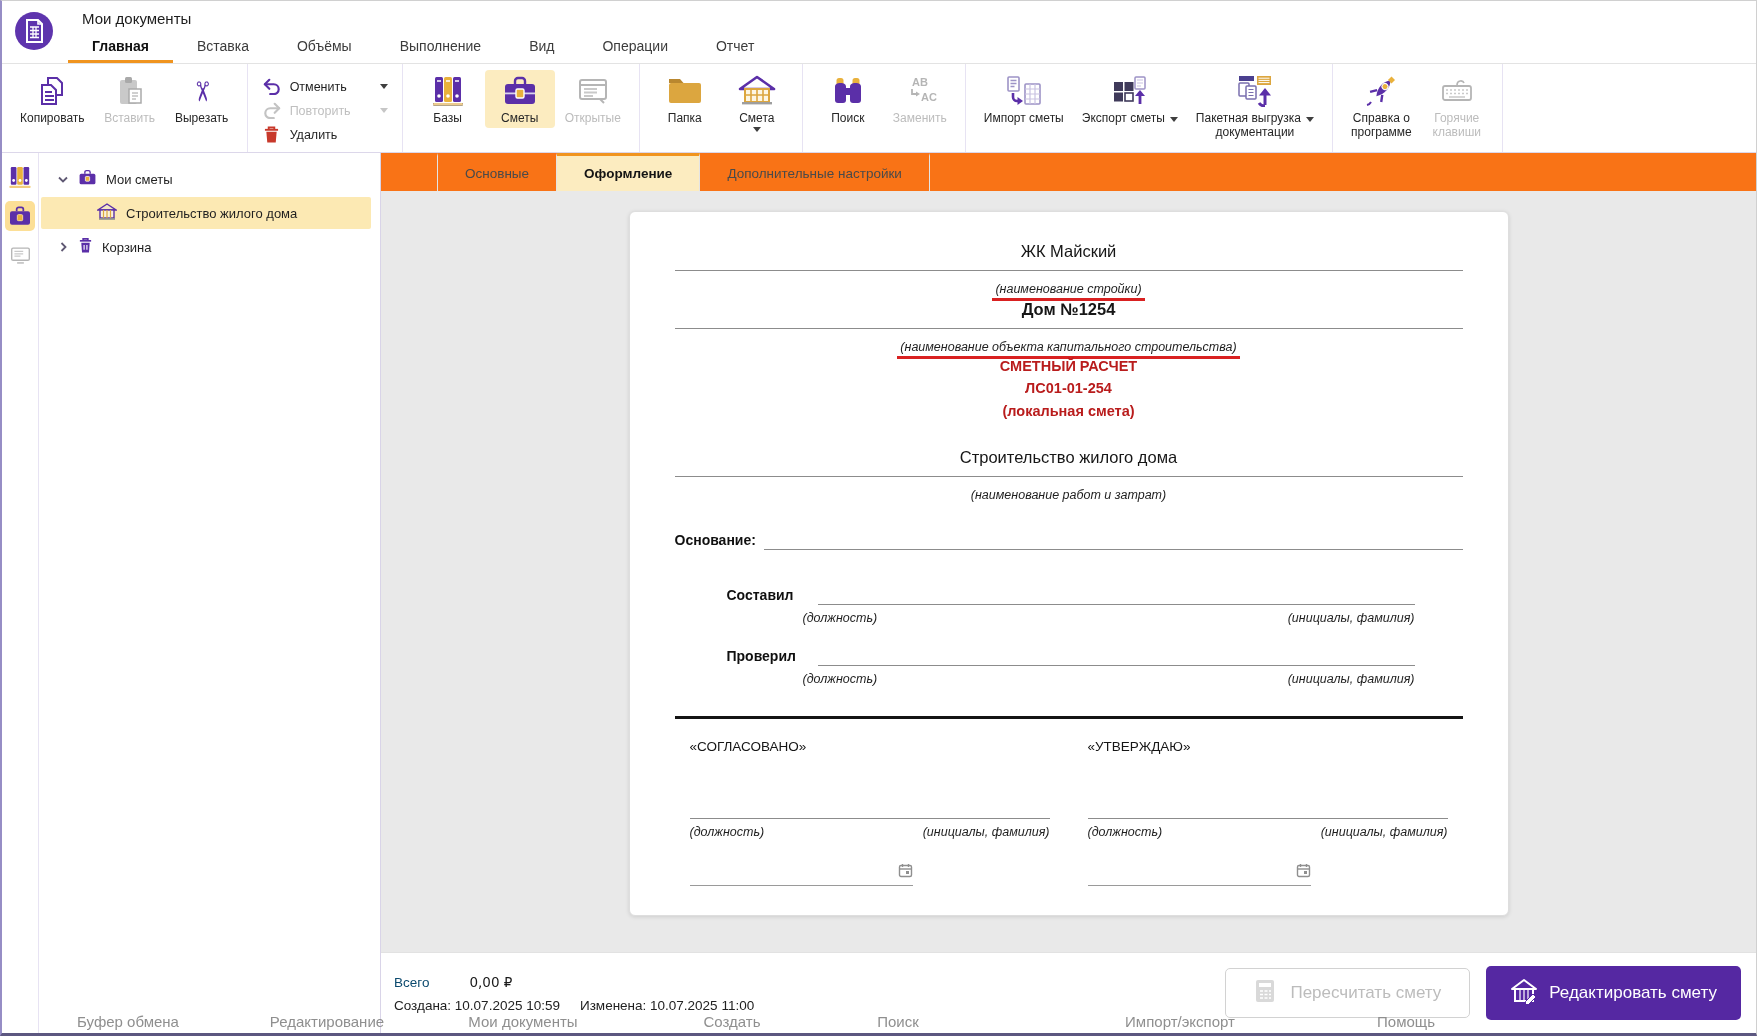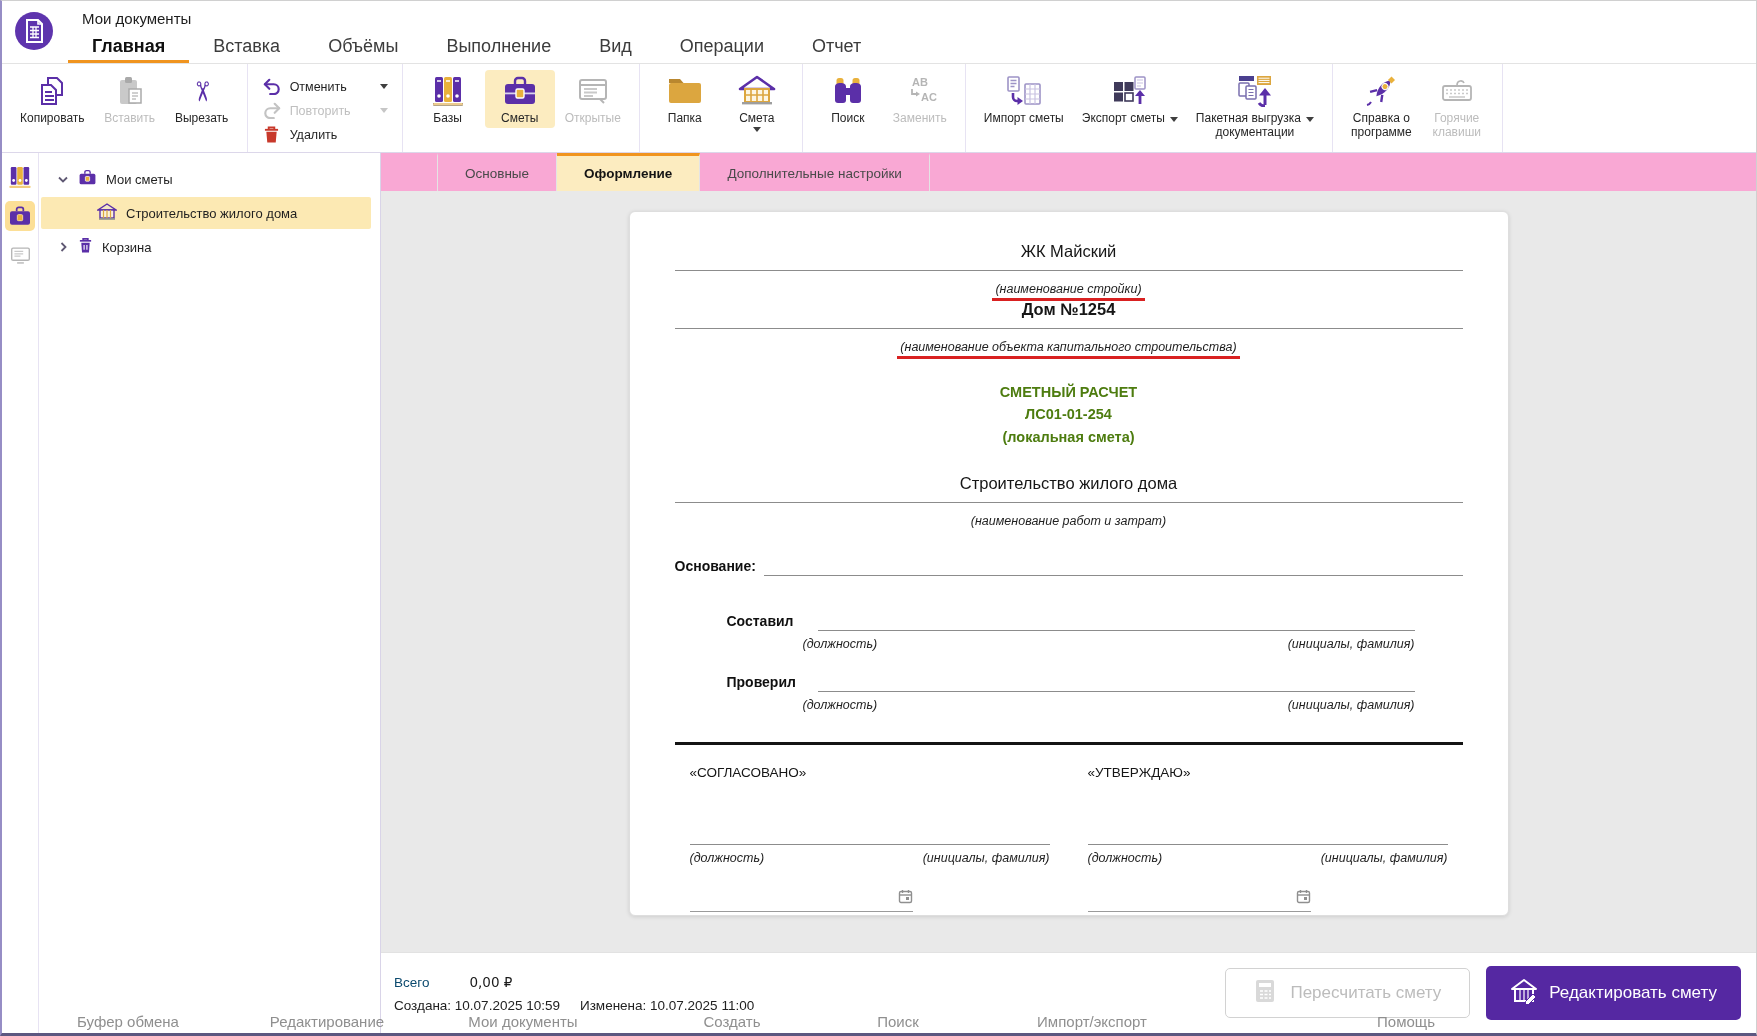--- a/index.html
+++ b/index.html
@@ -5,21 +5,21 @@
   html,body{margin:0;padding:0;background:#f2f2f2;}
   .window{width:1757px;height:1036px;box-sizing:border-box;background:#fff;
     font-family:"Liberation Sans",sans-serif;display:flex;flex-direction:column;overflow:hidden;
     border-top:1px solid #d0d0d0;border-right:1px solid #d0d0d0;
     border-left:2px solid #968dc5;border-bottom:3px solid #5c5780;position:relative;}
   
   .header{height:62px;position:relative;border-bottom:1px solid #e3e3e3;flex:none;background:#fff;}
   .logo{position:absolute;left:12px;top:10px;}
   .win-title{position:absolute;left:80px;top:9px;font-size:15px;color:#1d1d1d;}
   .menu-tabs{position:absolute;left:66px;bottom:0;display:flex;}
-  .mtab{padding:0 24px;font-size:18px;line-height:28px;color:#3c3c3c;cursor:pointer;border-bottom:3px solid transparent;}
+  .mtab{padding:0 24px;font-size:14px;line-height:28px;color:#3c3c3c;cursor:pointer;border-bottom:3px solid transparent;}
   .mtab.active{font-weight:bold;color:#101010;border-bottom-color:#f0941f;}
   
   .ribbon{height:88px;flex:none;display:flex;background:#fff;border-bottom:1px solid #dcd7ea;}
   .rgroup{position:relative;display:flex;align-items:flex-start;gap:2px;padding:6px 10px 18px;border-right:1px solid #e7e3f3;}
   .rgroup-label{position:absolute;left:0;right:0;bottom:3px;text-align:center;font-size:15px;color:#8f8f8f;white-space:nowrap;}
   .rbtn{display:flex;flex-direction:column;align-items:center;gap:2px;padding:3px 8px;border-radius:4px;min-width:54px;cursor:pointer;}
   .rbtn.selected{background:#fcecc0;}
   .ric{height:36px;display:flex;align-items:center;justify-content:center;}
   .rlabel{font-size:12px;color:#262626;text-align:center;line-height:1.2;white-space:nowrap;}
   .rbtn.disabled .rlabel{color:#bcbcbc;}
@@ -38,33 +38,33 @@
   .sidebar{width:378px;flex:none;border-right:1px solid #d9d4e8;display:flex;background:#fff;}
   .strip{width:36px;flex:none;border-right:1px solid #e7e3f3;padding-top:9px;display:flex;flex-direction:column;align-items:center;gap:9px;}
   .strip-btn{width:30px;height:30px;display:flex;align-items:center;justify-content:center;border-radius:5px;cursor:pointer;}
   .strip-btn.selected{background:#fcdf96;}
   .tree{flex:1;padding-top:10px;}
   .trow{height:32px;display:flex;align-items:center;gap:9px;font-size:13px;color:#1f1f1f;margin:0 9px 2px 2px;padding-left:16px;border-radius:2px;cursor:pointer;}
   .trow .chev{width:12px;display:flex;justify-content:center;}
   .trow.selected{background:#fce9b3;padding-left:56px;}
   
   .main{flex:1;display:flex;flex-direction:column;min-width:0;}
-  .doc-tabs{height:38px;flex:none;background:#f9a8d4;display:flex;padding-left:56px;align-items:stretch;}
+  .doc-tabs{height:38px;flex:none;background:#f97316;display:flex;padding-left:56px;align-items:stretch;}
   .dtab{display:flex;align-items:center;padding:0 27px;font-size:13.5px;color:#4a4a4a;border-right:1px solid #e4e4e4;border-top:3px solid transparent;cursor:pointer;}
   .dtab:first-child{border-left:1px solid #e4e4e4;}
   .dtab.active{background:#fcecc0;border-top-color:#f0941f;font-weight:bold;color:#141414;}
   .canvas{flex:1;background:#e9e9e9;padding-top:20px;overflow:hidden;}
   .paper{width:880px;height:705px;margin:0 auto;background:#fff;border:1px solid #dedede;border-radius:6px;
     box-shadow:0 1px 4px rgba(0,0,0,.12);padding:16px 45px 0;box-sizing:border-box;}
   .cfv{font-size:16.5px;color:#161616;text-align:center;padding-bottom:9px;border-bottom:1px solid #8c8c8c;cursor:text;}
   .mt14{margin-top:14px;} .mt3{margin-top:3px;font-weight:bold;} .mt26{margin-top:26px;}
   .ccap{text-align:center;margin-top:8px;}
   .ccap span{font-style:italic;font-size:12.5px;color:#1f1f1f;}
   .ccap.red span{border-bottom:3px solid #d92121;padding:0 3px 2px;}
-  .tblock{margin-top:26px;text-align:center;font-weight:bold;font-size:14.5px;line-height:1.55;color:#4d7c0f;}
+  .tblock{text-align:center;font-weight:bold;font-size:14.5px;line-height:1.55;color:#b91c1c;}
   .basis{display:flex;align-items:flex-end;margin-top:26px;}
   .basis-label{font-weight:bold;font-size:14px;color:#101010;padding-bottom:2px;}
   .basis-line{flex:1;border-bottom:1px solid #8c8c8c;height:20px;margin-left:8px;cursor:text;}
   .signrow{display:flex;align-items:flex-end;margin:34px 48px 0 52px;gap:15px;}
   .signrow.second{margin-top:20px;}
   .sign-label{font-weight:bold;font-size:14px;color:#101010;padding-bottom:2px;width:66px;flex:none;}
   .sign-line{flex:1;border-bottom:1px solid #8c8c8c;height:20px;margin-left:10px;cursor:text;}
   .sign-caps{display:flex;justify-content:space-between;margin:6px 48px 0 128px;font-style:italic;font-size:12.5px;color:#1f1f1f;}
   .thick{border-top:3px solid #141414;margin-top:30px;}
   .approve{display:flex;gap:38px;margin-top:20px;padding:0 15px;}
@@ -353,21 +353,21 @@
       </div>
     </div>
 
     <div style="flex:1"></div>
 
     <span class="rgroup-label" style="position:absolute;left:0;width:252px;">Буфер обмена</span>
     <span class="rgroup-label" style="position:absolute;left:252px;width:146px;">Редактирование</span>
     <span class="rgroup-label" style="position:absolute;left:398px;width:246px;">Мои документы</span>
     <span class="rgroup-label" style="position:absolute;left:644px;width:172px;">Создать</span>
     <span class="rgroup-label" style="position:absolute;left:816px;width:160px;">Поиск</span>
-    <span class="rgroup-label" style="position:absolute;left:920px;width:340px;">Импорт/экспорт</span>
+    <span class="rgroup-label" style="position:absolute;left:1008px;width:340px;">Импорт/экспорт</span>
     <span class="rgroup-label" style="position:absolute;left:1316px;width:176px;">Помощь</span>
   </div>
 
   <div class="body">
 
     <aside class="sidebar">
       <div class="strip">
         <span class="strip-btn">
           <svg width="24" height="24" viewBox="0 0 34 32">
             <rect x="4" y="2" width="8" height="25" rx="1.5" fill="#5b2fa8"></rect>

